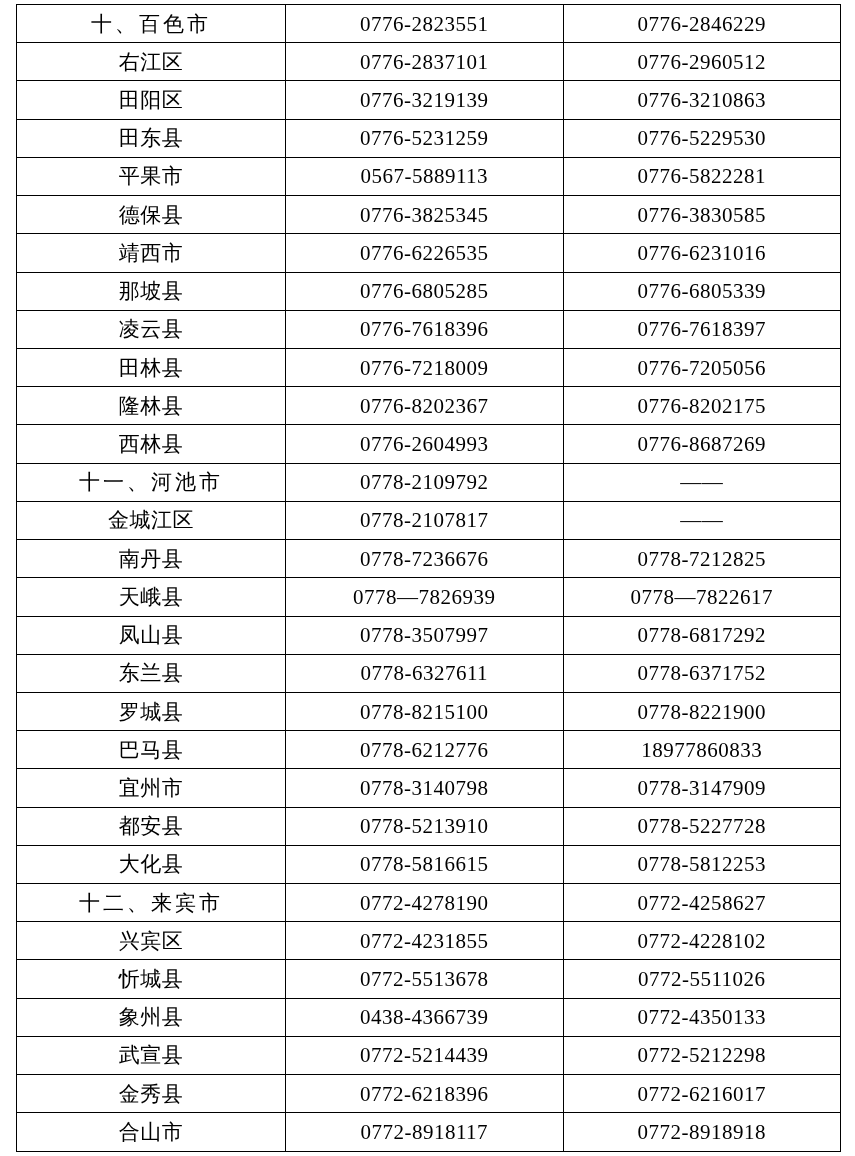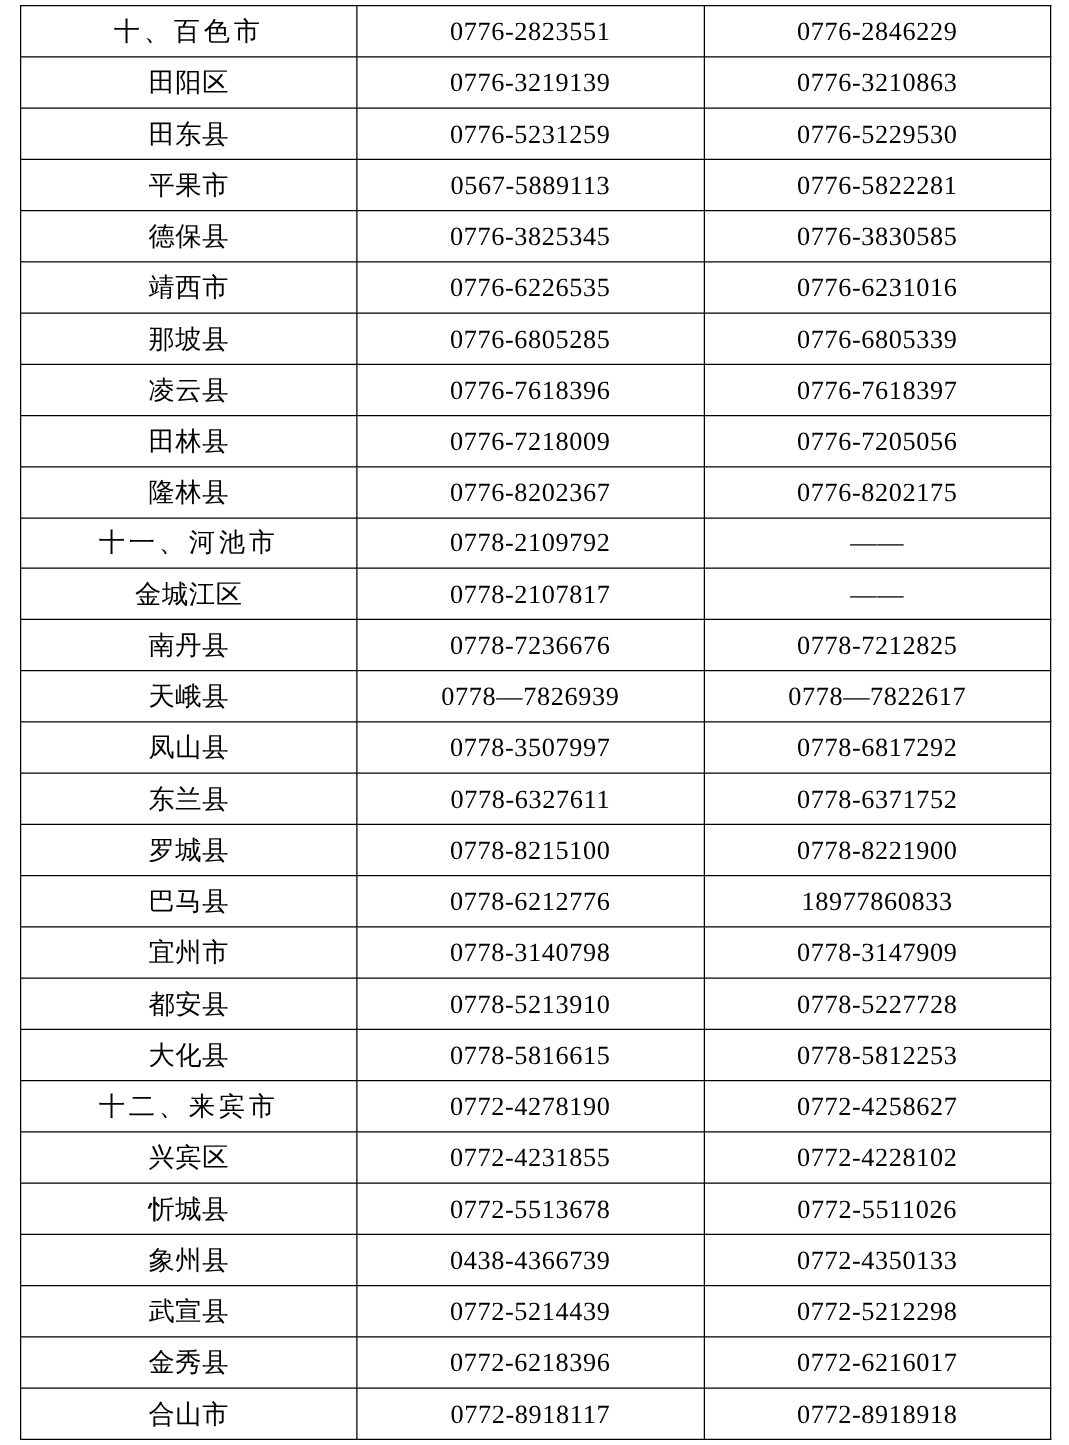--- a/index.html
+++ b/index.html
@@ -59,20 +59,25 @@
 
 <div class="page">
   <table class="phone-table">
     <tbody>
         <tr>
           <td class="region major">十、百色市</td>
           <td class="num">0776-2823551</td>
           <td class="num">0776-2846229</td>
         </tr>
         <tr>
+          <td class="region">右江区</td>
+          <td class="num">0776-2837101</td>
+          <td class="num">0776-2960512</td>
+        </tr>
+        <tr>
           <td class="region">田阳区</td>
           <td class="num">0776-3219139</td>
           <td class="num">0776-3210863</td>
         </tr>
         <tr>
           <td class="region">田东县</td>
           <td class="num">0776-5231259</td>
           <td class="num">0776-5229530</td>
         </tr>
         <tr>
@@ -102,20 +107,25 @@
         </tr>
         <tr>
           <td class="region">田林县</td>
           <td class="num">0776-7218009</td>
           <td class="num">0776-7205056</td>
         </tr>
         <tr>
           <td class="region">隆林县</td>
           <td class="num">0776-8202367</td>
           <td class="num">0776-8202175</td>
+        </tr>
+        <tr>
+          <td class="region">西林县</td>
+          <td class="num">0776-2604993</td>
+          <td class="num">0776-8687269</td>
         </tr>
         <tr>
           <td class="region major">十一、河池市</td>
           <td class="num">0778-2109792</td>
           <td class="num dash">——</td>
         </tr>
         <tr>
           <td class="region">金城江区</td>
           <td class="num">0778-2107817</td>
           <td class="num dash">——</td>

